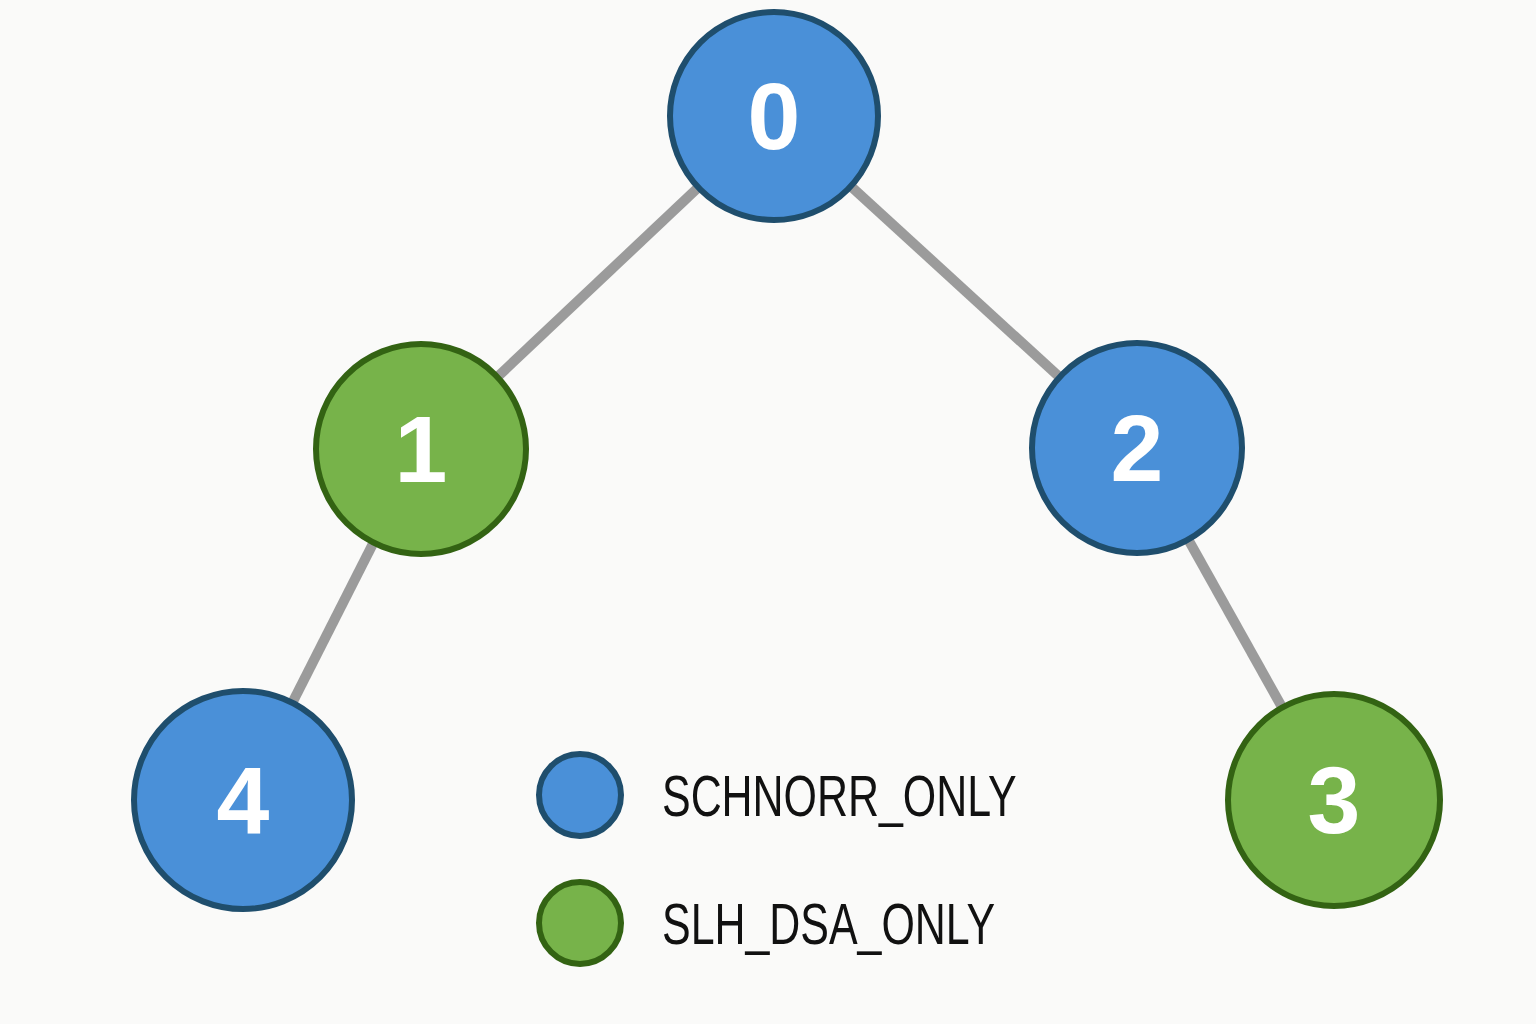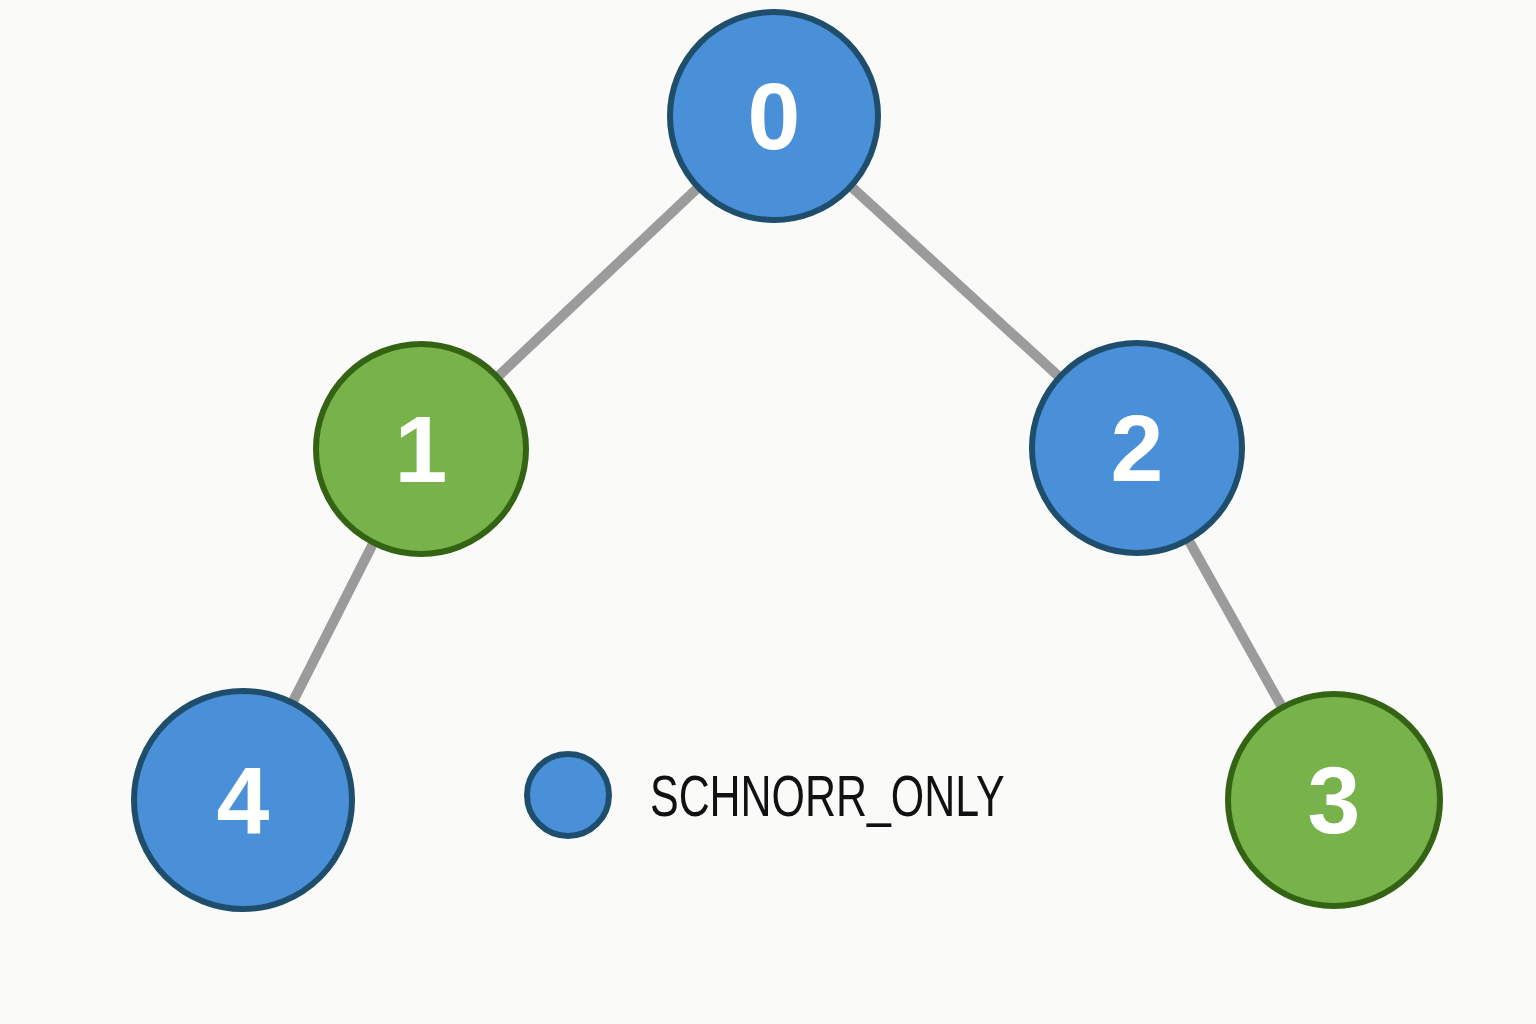--- a/index.html
+++ b/index.html
@@ -30,21 +30,21 @@
   }
   .node-label {
     fill: #ffffff;
     font-family: "Liberation Sans", sans-serif;
     font-size: 95px;
     font-weight: bold;
     text-anchor: middle;
   }
   .legend {
     position: absolute;
-    left: 524px;
+    left: 536px;
     top: 751px;
     display: flex;
     flex-direction: column;
     gap: 40px;
   }
   .legend-row {
     display: flex;
     align-items: center;
     height: 88px;
   }
@@ -99,15 +99,19 @@
           <text x="243" y="800" dy="0.35em" class="node-label" fill="#ffffff">4</text>
         </g>
       </g>
   </svg>
 
   <div class="legend">
     <div class="legend-row">
       <span class="legend-swatch" id="legend-swatch-0" style="background: rgb(74, 144, 216); border-color: rgb(31, 78, 109);"></span>
       <span class="legend-label">SCHNORR_ONLY</span>
     </div>
+    <div class="legend-row">
+      <span class="legend-swatch" id="legend-swatch-1" style="background: rgb(119, 179, 74); border-color: rgb(51, 99, 19);"></span>
+      <span class="legend-label">SLH_DSA_ONLY</span>
+    </div>
   </div>
 
 </div>
 
 </body></html>

